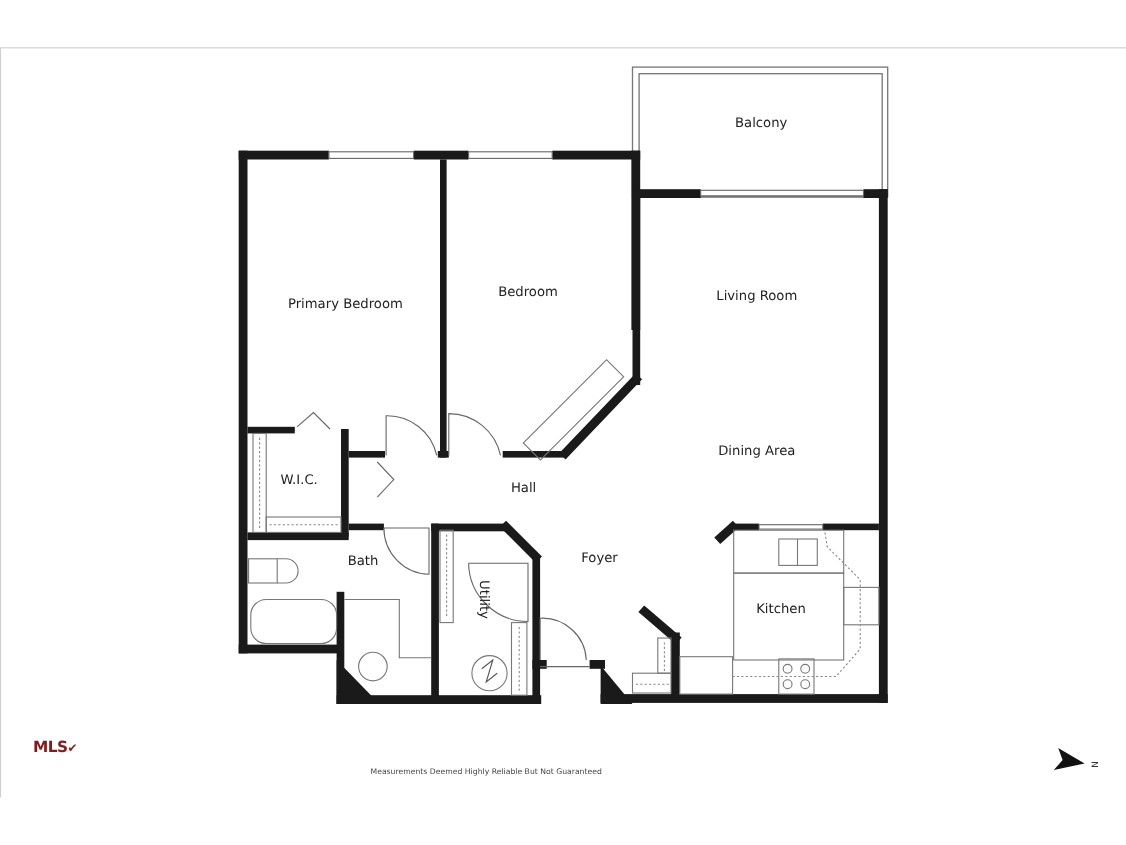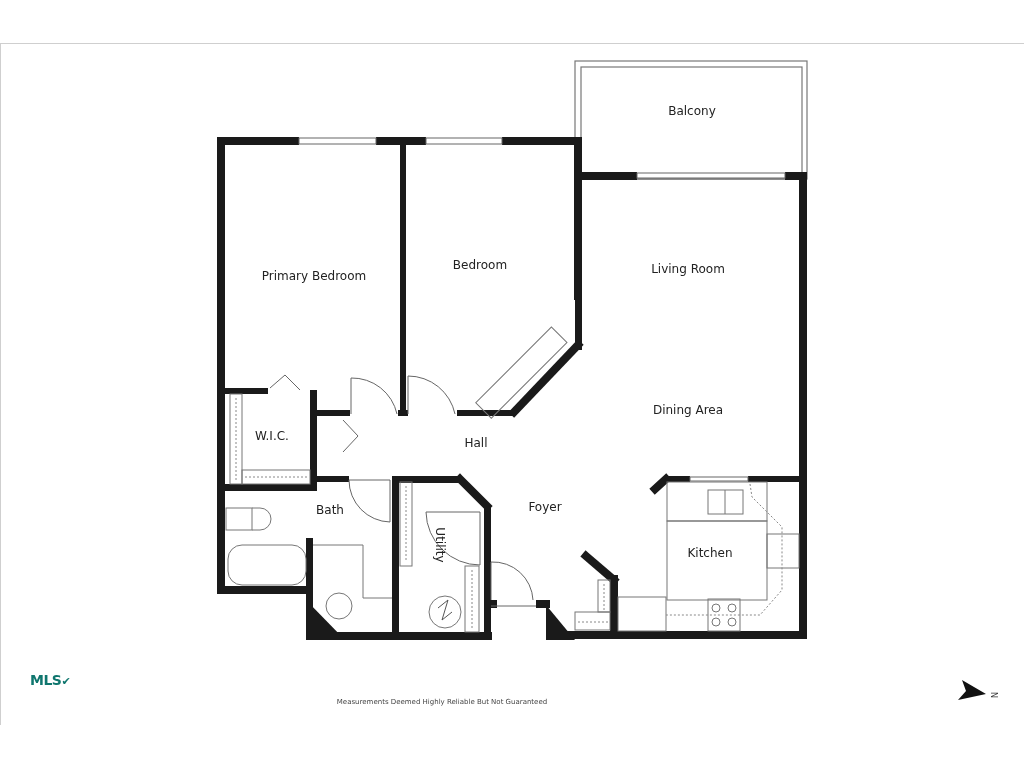--- a/index.html
+++ b/index.html
@@ -1,20 +1,20 @@
 <!DOCTYPE html>
 <html><head>
   <meta charset="utf-8">
   <style>
     html, body { margin: 0; padding: 0; background: #ffffff; }
     body { width: 1024px; height: 768px; position: relative; overflow: hidden; font-family: "DejaVu Sans", sans-serif; }
     .frame { position: absolute; left: 0; top: 43px; width: 1030px; height: 682px; border-top: 1px solid #cfcfcf; border-left: 1px solid #cfcfcf; box-sizing: border-box; }
     svg.plan { position: absolute; left: 0; top: 0; }
     .room-label { font-family: "DejaVu Sans", sans-serif; font-size: 12px; fill: #222; }
-    .logo { position: absolute; left: 30px; top: 672px; font-family: "DejaVu Sans", sans-serif; font-weight: bold; font-size: 14px; color: #0f766e; letter-spacing: -0.5px; }
+    .logo { position: absolute; left: 30px; top: 672px; font-family: "DejaVu Sans", sans-serif; font-weight: bold; font-size: 14px; color: #7f1d1d; letter-spacing: -0.5px; }
     .disclaimer { position: absolute; left: 0; width: 884px; top: 698px; text-align: center; font-family: "DejaVu Sans", sans-serif; font-size: 7px; color: #444; }
     .compass { position: absolute; left: 956px; top: 676px; }
   </style>
 </head>
 <body>
 
 <div class="frame"></div>
 
 <svg class="plan" width="1024" height="768" viewBox="0 0 1024 768" xmlns="http://www.w3.org/2000/svg">
 

